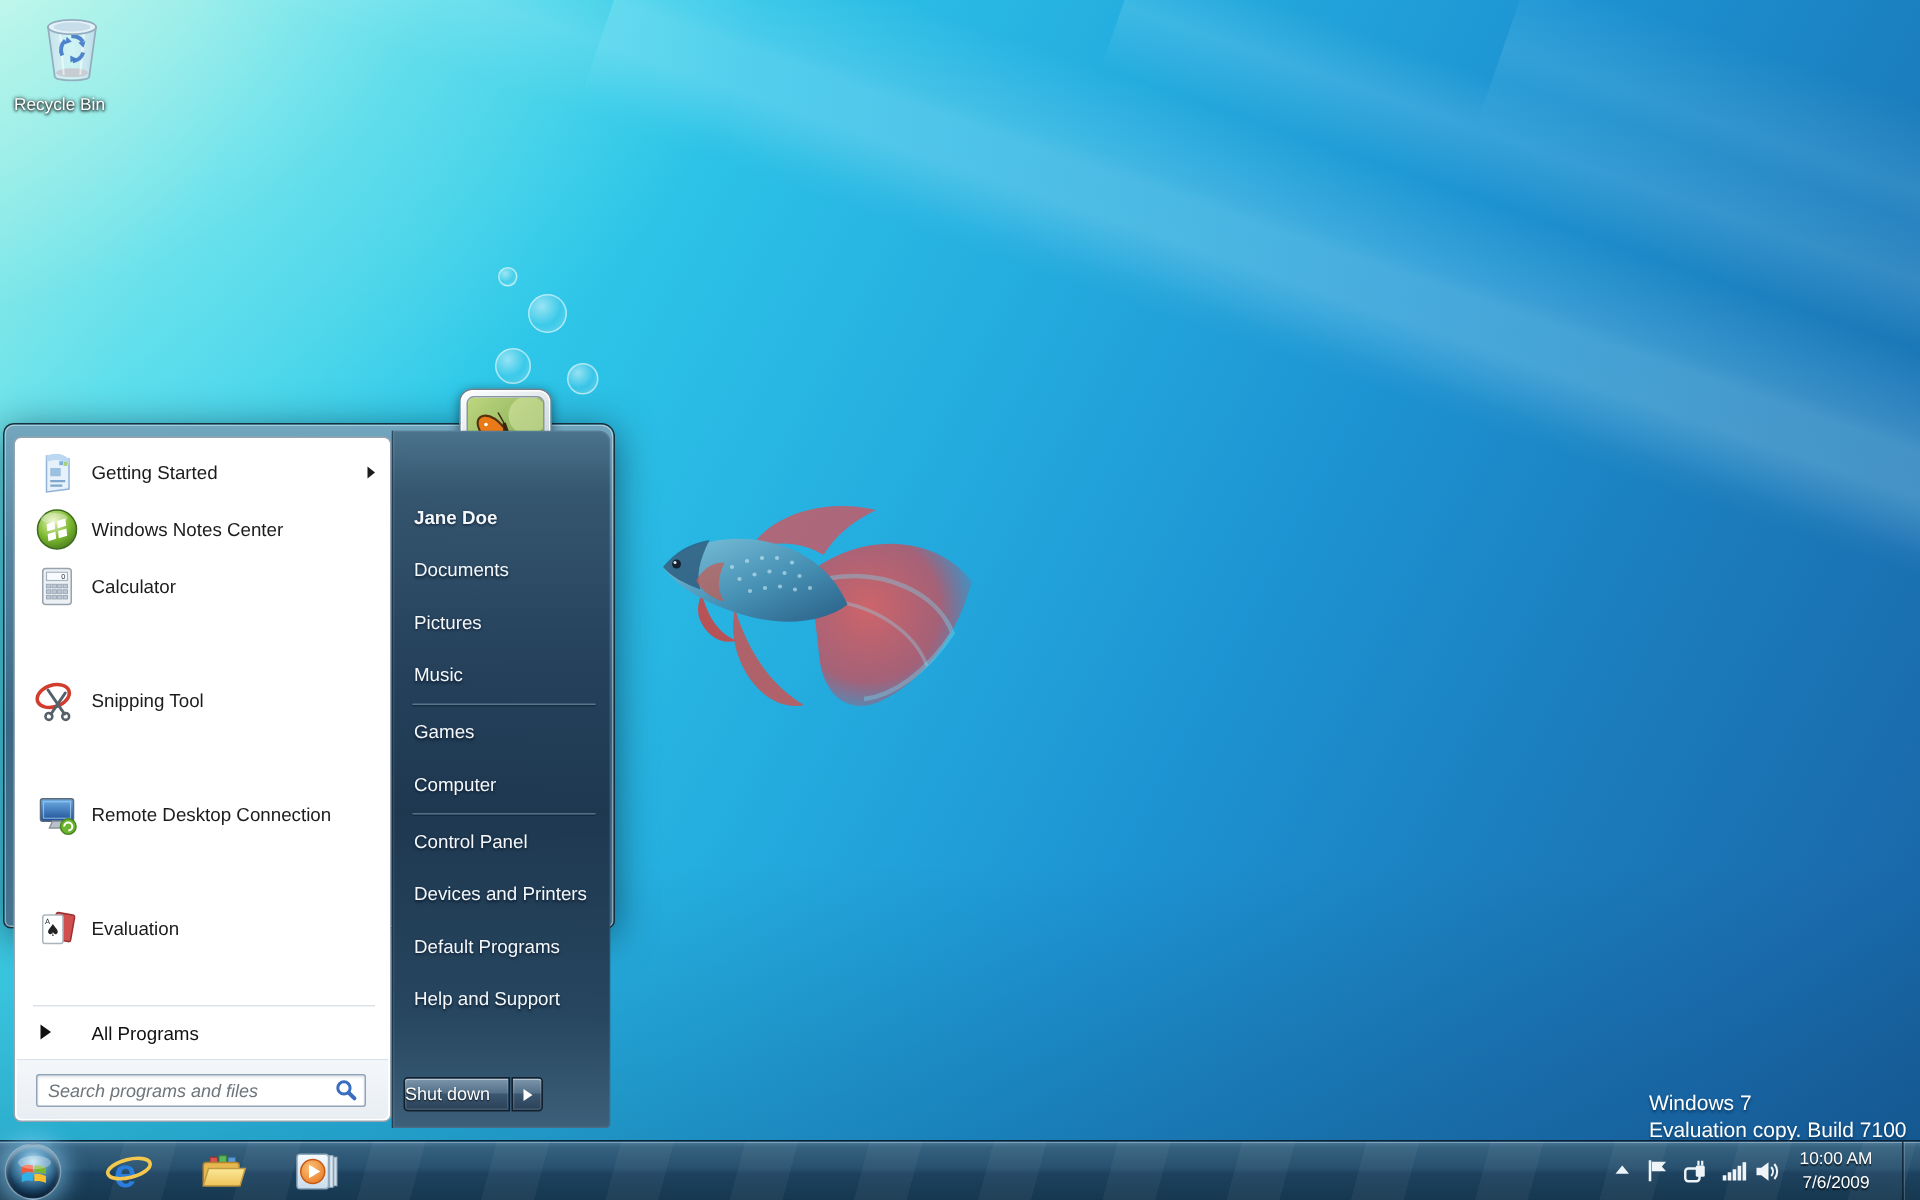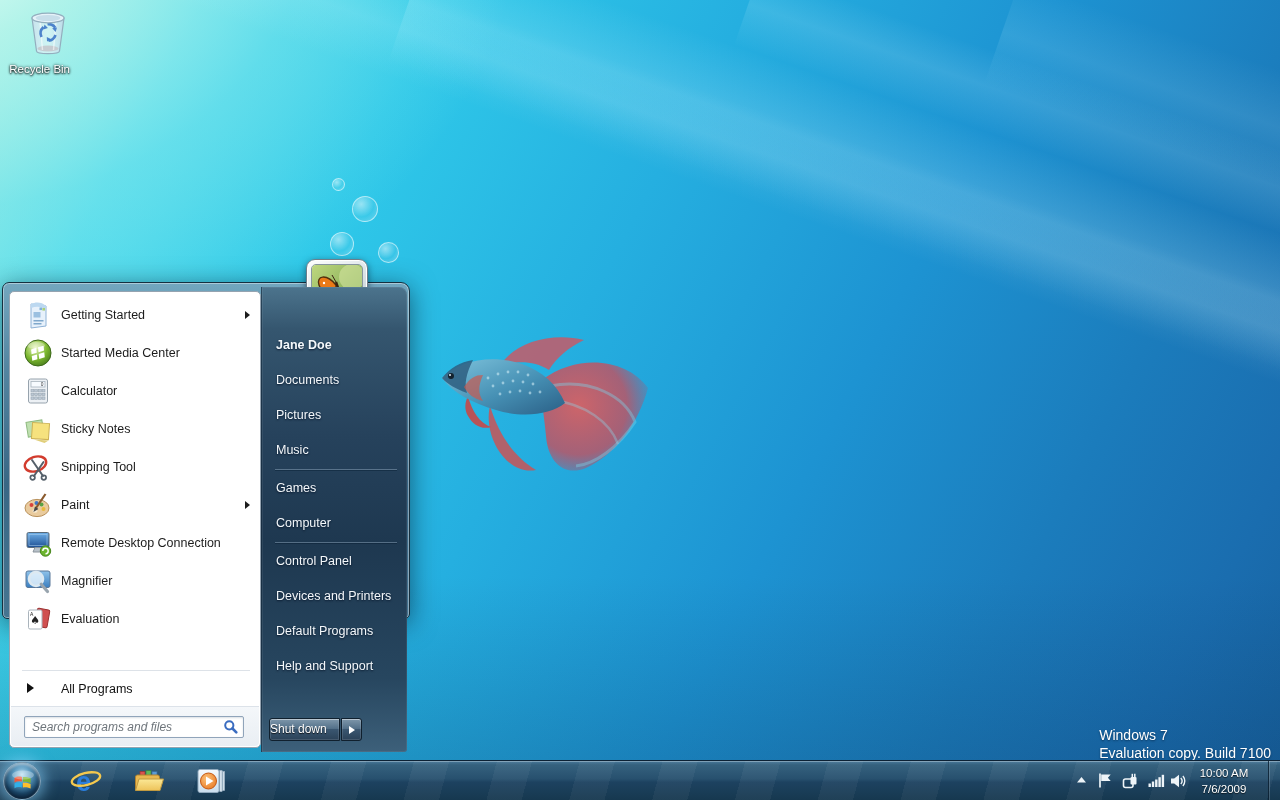--- a/index.html
+++ b/index.html
@@ -270,21 +270,21 @@
           <circle cx="16" cy="16" r="13" fill="url(#mcG)" stroke="#3d6a1a"></circle>
           <g transform="rotate(-6 16 16)" fill="#fff">
             <path d="M9.5 11.8 l5.3 -1.1 v4.8 l-5.3 1 z"></path>
               <path d="M16.6 10.4 l5.7 -1.1 v4.9 l-5.7 1 z"></path>
             <path d="M9.5 18.3 l5.3 -1 v4.8 l-5.3 1.1 z"></path>
               <path d="M16.6 17 l5.7 -1 v4.9 l-5.7 1.1 z"></path>
           </g>
           <ellipse cx="14" cy="8.5" rx="9" ry="3.5" fill="#ffffff" opacity=".3"></ellipse>
         </svg>
       </span>
-      <span class="mi-lb">Started Media Center</span>
+      <span class="mi-lb">Windows Notes Center</span>
     </div>
 
     <div class="mi" style="top:80px">
       <span class="mi-ic">
         <svg width="32" height="32" viewBox="0 0 32 32">
           <rect x="6.5" y="4" width="19" height="24" rx="2" fill="#edf1f5" stroke="#97a3ad"></rect>
           <rect x="9" y="6.5" width="14" height="5.5" fill="#f7fbff" stroke="#a8b4be" stroke-width=".8"></rect>
           <text x="21.5" y="11" font-size="4.8" text-anchor="end" fill="#333" font-family="Liberation Sans">0</text>
           <g fill="#bcc8d4" stroke="#98a6b2" stroke-width=".6">
             <rect x="9" y="14.5" width="2.9" height="2.4"></rect>
@@ -298,98 +298,56 @@
             <rect x="9" y="21.9" width="2.9" height="2.4"></rect>
               <rect x="12.7" y="21.9" width="2.9" height="2.4"></rect>
               <rect x="16.4" y="21.9" width="2.9" height="2.4"></rect>
               <rect x="20.1" y="21.9" width="2.9" height="2.4"></rect>
           </g>
         </svg>
       </span>
       <span class="mi-lb">Calculator</span>
     </div>
 
-    <div class="mi" style="top:118px">
-      <span class="mi-ic">
-        <svg width="32" height="32" viewBox="0 0 32 32">
-          <rect x="5" y="8" width="16" height="15" fill="#bfe0b0" stroke="#8fba80" transform="rotate(-9 13 15)"></rect>
-          <rect x="10" y="10" width="17" height="16" fill="#f6e27e" stroke="#cdb255" transform="rotate(4 18 18)"></rect>
-          <path d="M12 26.5 l14.5 1 l-4 2.5 z" fill="#d9c35a" opacity=".8"></path>
-        </svg>
-      </span>
-      <span class="mi-lb">Sticky Notes</span>
-    </div>
 
     <div class="mi" style="top:156px">
       <span class="mi-ic">
         <svg width="32" height="32" viewBox="0 0 32 32">
           <ellipse cx="13.5" cy="13" rx="11" ry="7.2" fill="none" stroke="#d23c2e" stroke-width="2.4" transform="rotate(-18 13.5 13)"></ellipse>
           <g stroke="#55606a" stroke-width="2" stroke-linecap="round">
             <line x1="10" y1="9" x2="21" y2="25"></line>
               <line x1="21.5" y1="11" x2="12" y2="25"></line>
           </g>
           <circle cx="10.6" cy="26.6" r="2.3" fill="none" stroke="#55606a" stroke-width="1.7"></circle>
           <circle cx="21.8" cy="26.6" r="2.3" fill="none" stroke="#55606a" stroke-width="1.7"></circle>
         </svg>
       </span>
       <span class="mi-lb">Snipping Tool</span>
     </div>
 
-    <div class="mi" style="top:194px">
-      <span class="mi-ic">
-        <svg width="32" height="32" viewBox="0 0 32 32">
-          <ellipse cx="15" cy="19" rx="12" ry="8.6" fill="#e9cb9e" stroke="#b8905a"></ellipse>
-          <ellipse cx="13" cy="22" rx="2.6" ry="1.8" fill="#f7ead2"></ellipse>
-          <circle cx="9.5" cy="16" r="2" fill="#d8433a"></circle>
-            <circle cx="14.5" cy="14" r="2" fill="#3f77c8"></circle>
-          <circle cx="19.5" cy="15.5" r="2" fill="#58a346"></circle>
-            <circle cx="21.5" cy="20" r="2" fill="#e9b93c"></circle>
-          <line x1="23.5" y1="5" x2="14" y2="19" stroke="#8a5a2e" stroke-width="2.2"></line>
-          <path d="M13 17.5 l3.4 2.4 l-5 3 z" fill="#474747"></path>
-        </svg>
-      </span>
-      <span class="mi-lb">Paint</span>
-      <span class="sub-arrow"></span>
-    </div>
 
     <div class="mi" style="top:232px">
       <span class="mi-ic">
         <svg width="32" height="32" viewBox="0 0 32 32">
           <defs>
               <linearGradient id="rdG" x1="0" y1="0" x2="0" y2="1">
             <stop offset="0" stop-color="#6fb0e8"></stop>
                 <stop offset="1" stop-color="#1e4f93"></stop>
           </linearGradient>
             </defs>
           <rect x="5" y="5.5" width="22" height="15" rx="1.5" fill="url(#rdG)" stroke="#5a6a78"></rect>
           <rect x="7" y="7.5" width="18" height="11" fill="none" stroke="#a8cef0" stroke-width=".8" opacity=".7"></rect>
           <path d="M13 20.5 h6 l2 4.5 h-10 z" fill="#b9c2ca" stroke="#8a949c"></path>
           <circle cx="23.5" cy="24" r="5.2" fill="#6cb52e" stroke="#47861d"></circle>
           <path d="M20.8 24 a2.7 2.7 0 1 1 2.7 2.7" stroke="#fff" fill="none" stroke-width="1.4"></path>
         </svg>
       </span>
       <span class="mi-lb">Remote Desktop Connection</span>
     </div>
 
-    <div class="mi" style="top:270px">
-      <span class="mi-ic">
-        <svg width="32" height="32" viewBox="0 0 32 32">
-          <defs>
-              <linearGradient id="mgG" x1="0" y1="0" x2="0" y2="1">
-            <stop offset="0" stop-color="#8fc3ea"></stop>
-                <stop offset="1" stop-color="#3a7ec0"></stop>
-          </linearGradient>
-            </defs>
-          <rect x="4" y="6" width="24" height="16.5" rx="2" fill="url(#mgG)" stroke="#5a789a"></rect>
-          <circle cx="14" cy="14" r="7" fill="rgba(236,248,255,.8)" stroke="#dde9f1" stroke-width="2.6"></circle>
-          <line x1="19.2" y1="19.2" x2="25.5" y2="26.5" stroke="#98a4ae" stroke-width="3.2" stroke-linecap="round"></line>
-        </svg>
-      </span>
-      <span class="mi-lb">Magnifier</span>
-    </div>
 
     <div class="mi" style="top:308px">
       <span class="mi-ic">
         <svg width="32" height="32" viewBox="0 0 32 32">
           <rect x="14" y="6" width="12.5" height="18" rx="1.5" fill="#d05050" stroke="#9c3030" transform="rotate(10 20 15)"></rect>
           <rect x="6.5" y="7" width="13.5" height="19" rx="1.5" fill="#ffffff" stroke="#aab4bc"></rect>
           <text x="13.2" y="21" font-size="11" text-anchor="middle" fill="#222" font-family="DejaVu Sans">♠</text>
           <text x="8" y="13" font-size="5" fill="#222" font-family="Liberation Sans">A</text>
         </svg>
       </span>

